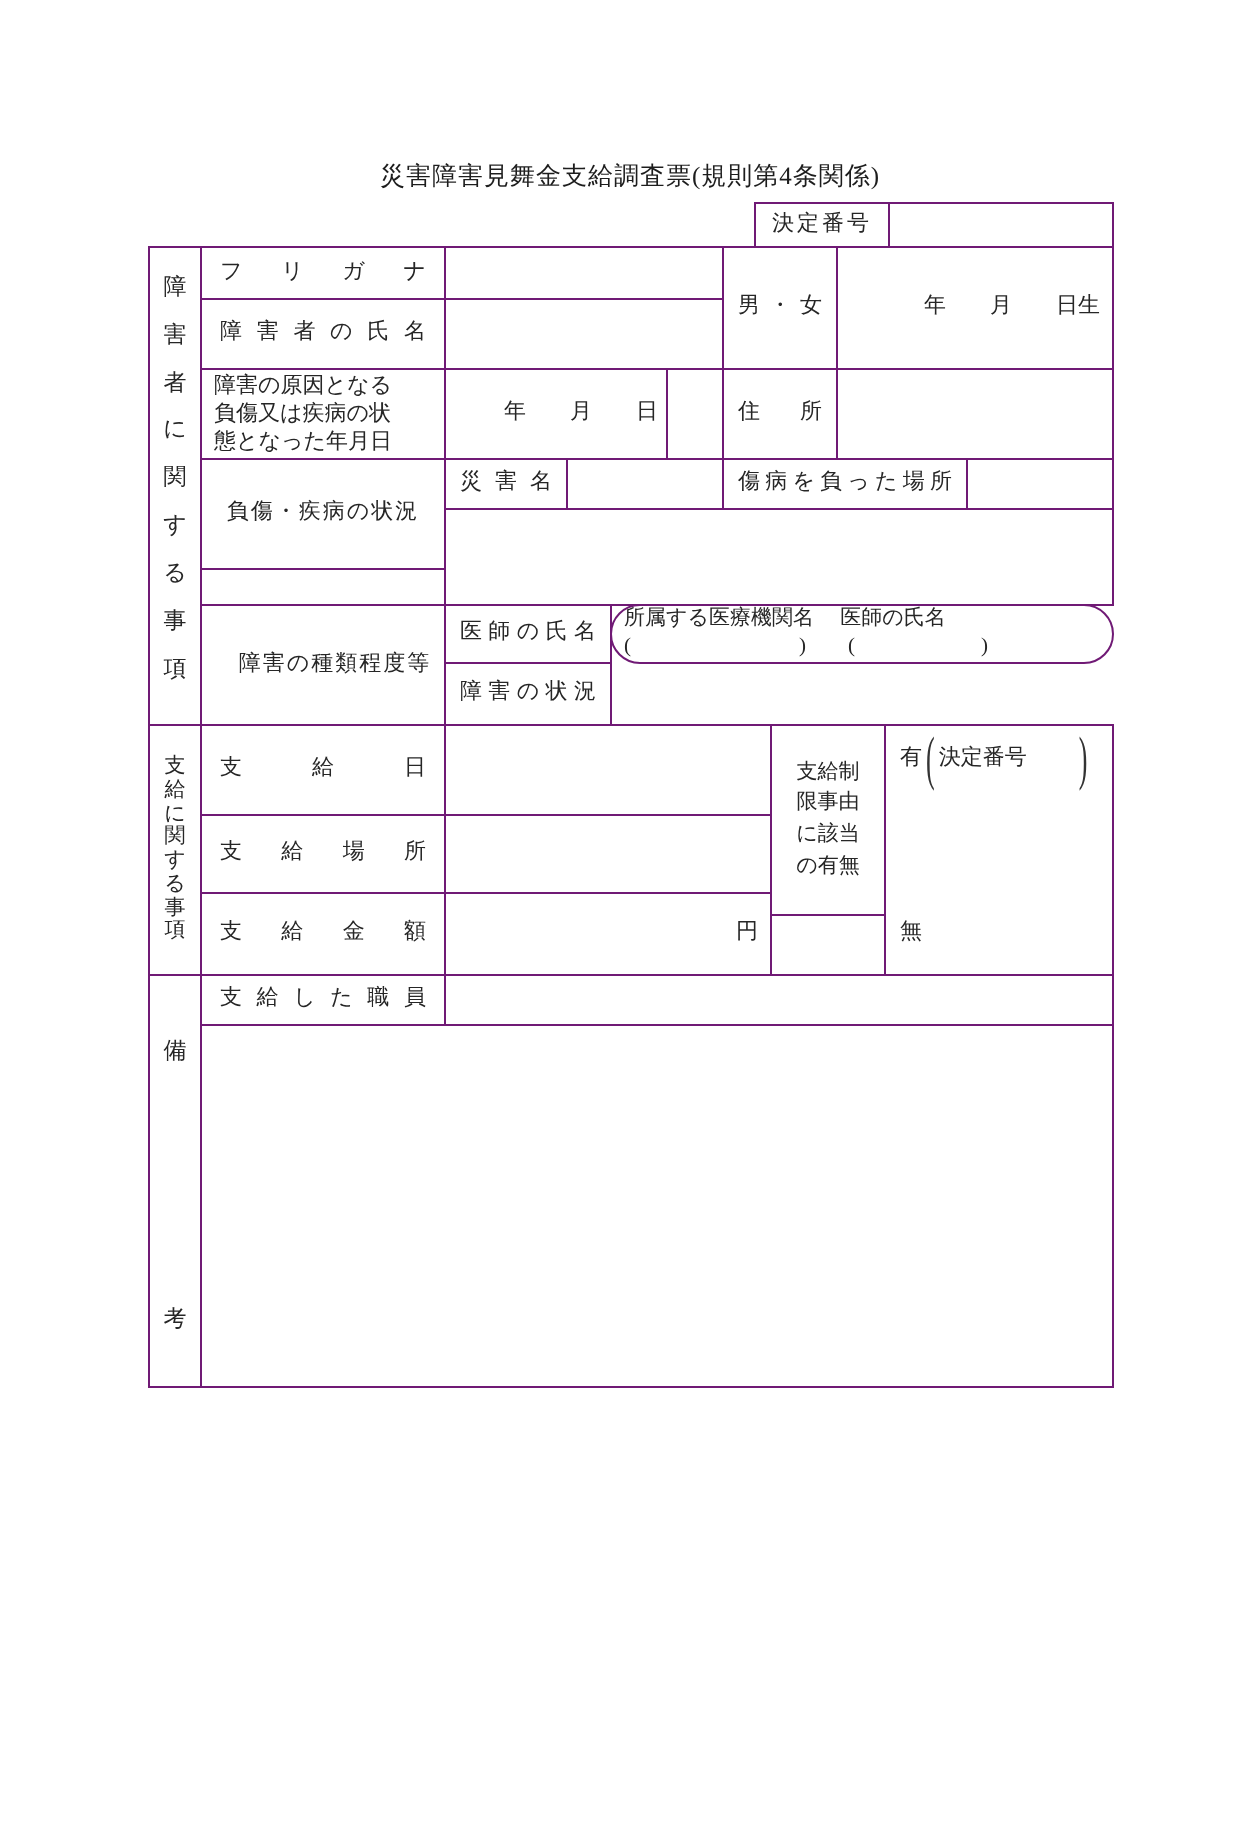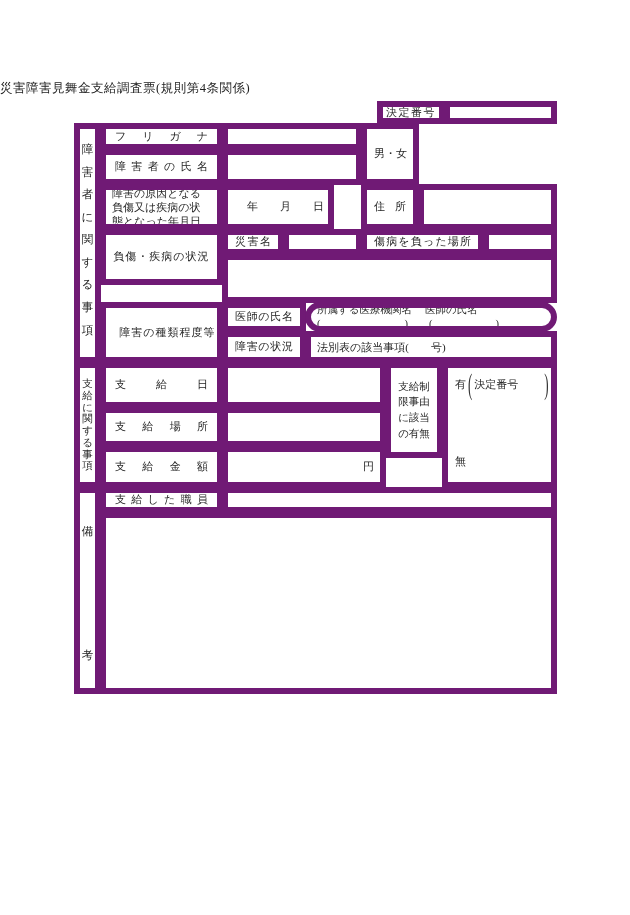--- a/index.html
+++ b/index.html
@@ -4,25 +4,25 @@
 <style>
   html,body{margin:0;padding:0;}
   body{
     width:630px;height:915px;background:#ffffff;
     font-family:"Liberation Serif","DejaVu Serif",serif;
     color:#222;position:relative;
     -webkit-font-smoothing:antialiased;
   }
   .page{position:absolute;left:0;top:0;width:630px;height:915px;background:#fff;}
   .title{
-    position:absolute;left:0;top:80px;width:630px;text-align:left;
+    position:absolute;left:0;top:80px;width:630px;text-align:center;
     font-size:12.5px;letter-spacing:.5px;color:#1d1d1d;
   }
   .cell{
-    position:absolute;box-sizing:border-box;border:6px solid #701a75;
+    position:absolute;box-sizing:border-box;border:1px solid #701a75;
     font-size:11px;color:#262626;display:flex;align-items:center;
     overflow:hidden;line-height:1.25;
   }
   .spread{flex:1;display:flex;justify-content:space-between;align-items:center;padding:0 9px;}
   .spread.tight{padding:0 7px;}
   .center{justify-content:center;}
   .vcol{flex:1;height:100%;display:flex;flex-direction:column;align-items:center;box-sizing:border-box;}
   .vcol.sb{justify-content:space-between;}
   .vcol.cc{justify-content:center;}
   .pre{white-space:pre-line;}
@@ -76,20 +76,21 @@
   </div>
   <div class="cell" style="left:222px;top:123px;width:140px;height:27px;"></div>
 
   <div class="cell" style="left:361px;top:123px;width:58px;height:62px;">
     <div class="spread tight">
         <span>男</span>
         <span>・</span>
         <span>女</span>
       </div>
   </div>
+  <div class="cell right prehard" style="left:418px;top:123px;width:139px;height:62px;padding-right:6px;">年　　月　　日生</div>
 
   <div class="cell" style="left:100px;top:149px;width:123px;height:36px;">
     <div class="spread">
         <span>障</span>
         <span>害</span>
         <span>者</span>
         <span>の</span>
         <span>氏</span>
         <span>名</span>
       </div>
@@ -159,21 +160,20 @@
 
   <div class="cell" style="left:222px;top:331px;width:84px;height:32px;">
     <div class="spread tight">
         <span>障</span>
         <span>害</span>
         <span>の</span>
         <span>状</span>
         <span>況</span>
       </div>
   </div>
-  <div class="cell prehard" style="left:305px;top:331px;width:252px;height:32px;padding-left:6px;align-items:flex-start;padding-top:4px;">法別表の該当事項(　　号)</div>
 
   <div class="cell" style="left:74px;top:362px;width:27px;height:126px;">
     <div class="vcol cc v-side2">
         <span>支</span>
         <span>給</span>
         <span>に</span>
         <span>関</span>
         <span>す</span>
         <span>る</span>
         <span>事</span>

